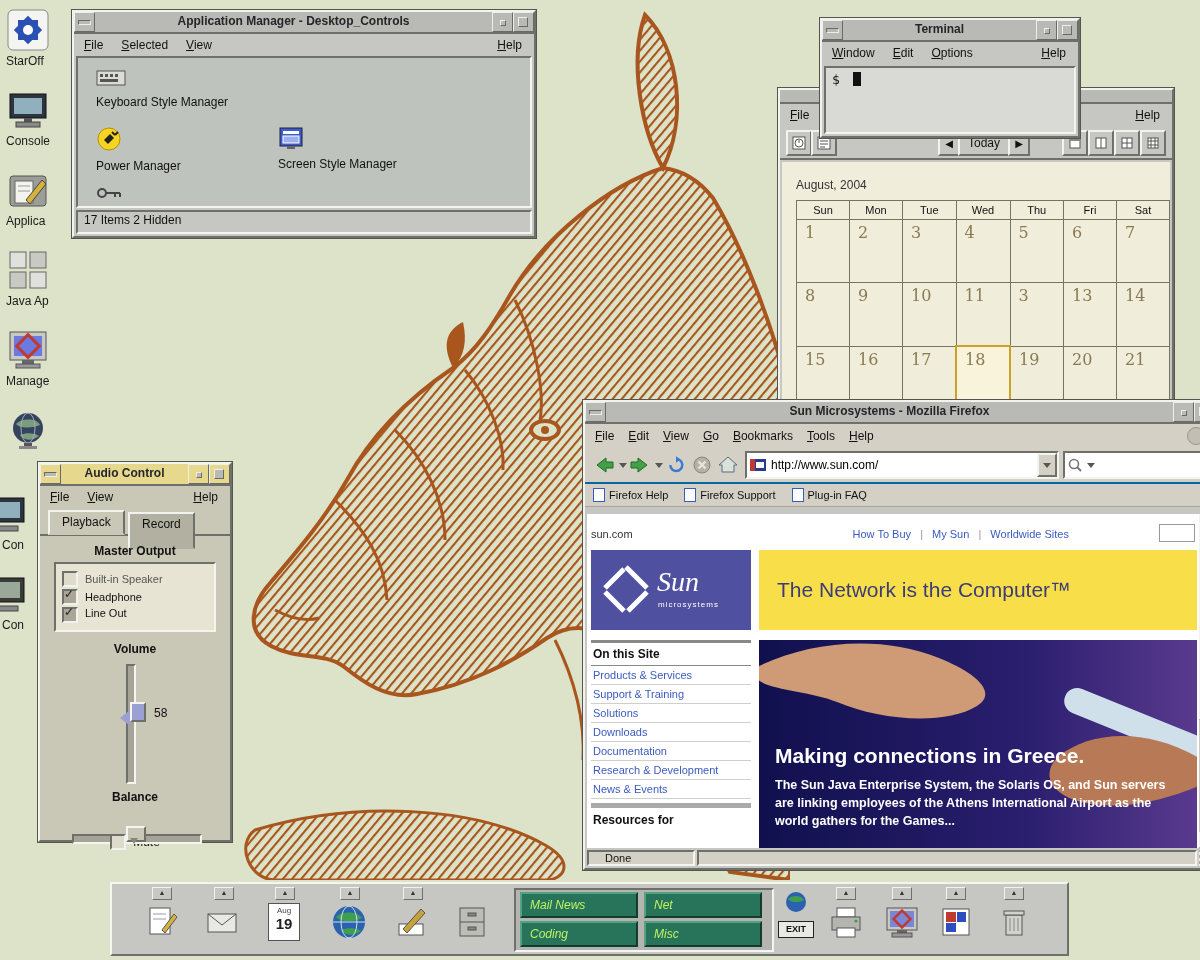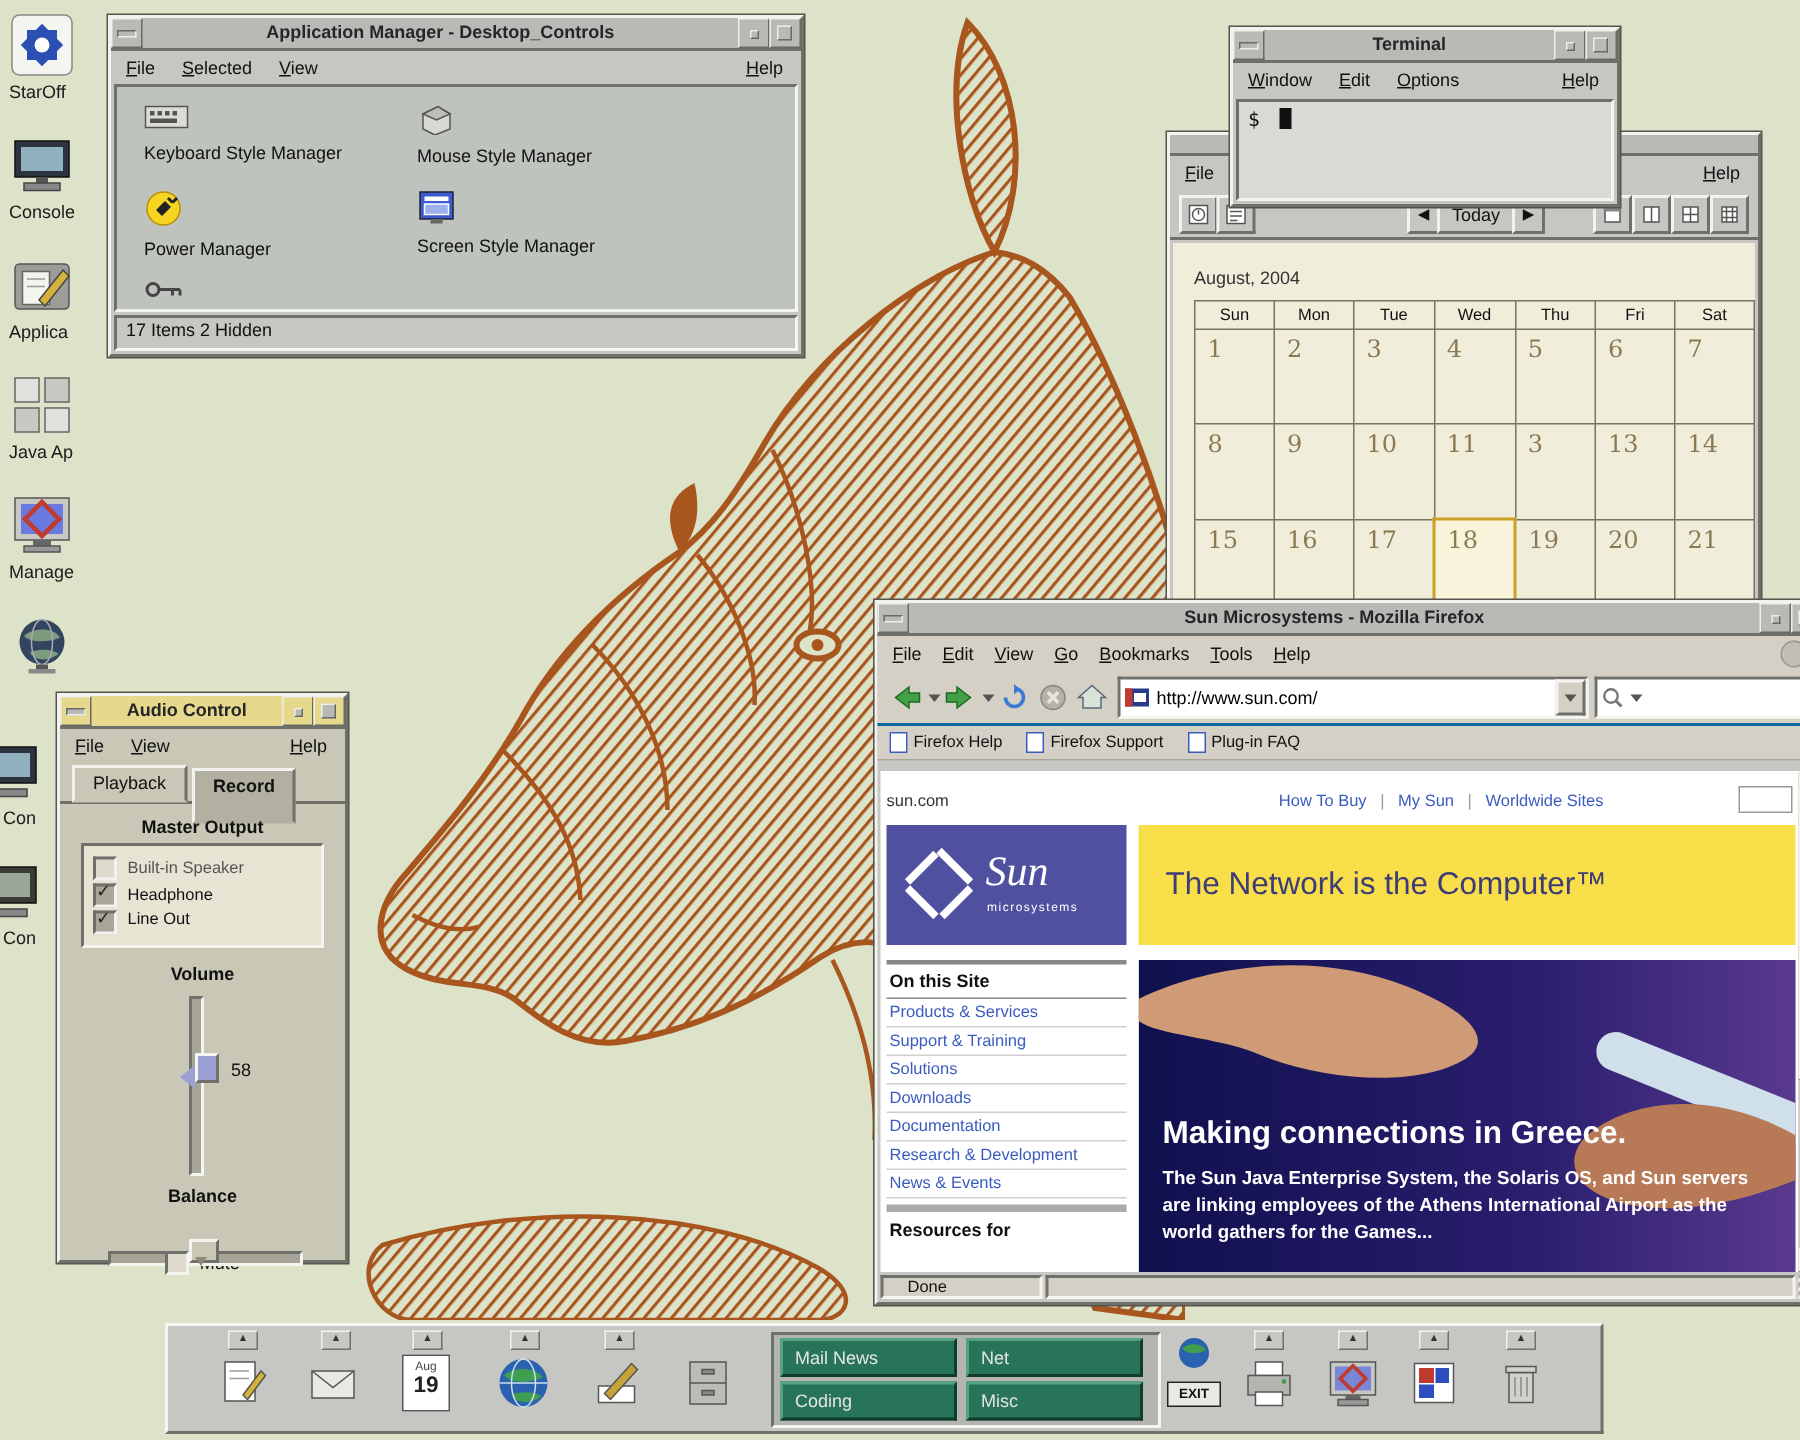--- a/index.html
+++ b/index.html
@@ -40,21 +40,21 @@
   table.cal th{width:53px;height:16px;font-size:11px;font-weight:normal;border:1px solid #76765e;background:#f0eddb;}
   table.cal td{width:53px;height:59px;border:1px solid #76765e;vertical-align:top;
        font-family:"DejaVu Serif",serif;font-size:16px;color:#8a7a54;padding:3px 0 0 8px;}
   table.cal td.sel{border:2px solid #c9a227;background:#f8f3da;}
   .tool-btn{background:#c6c6c2;border:2px solid;border-color:#f2f2ee #70706a #70706a #f2f2ee;
        display:inline-flex;align-items:center;justify-content:center;font-size:10px;}
 
   
   .tab{display:inline-block;padding:3px 12px 4px;background:#c9c7b6;position:relative;top:2px;
        border:2px solid;border-color:#f2f2ee #70706a transparent #f2f2ee;}
-  .tab.off{background:#b2b0a0;top:4px;padding-bottom:16px;font-weight:bold;}
+  .tab.off{background:#b2b0a0;top:4px;padding-bottom:16px;}
   .cbx{width:12px;height:12px;display:inline-block;background:#dedbcc;position:relative;flex:none;
        border:2px solid;border-color:#70706a #f2f2ee #f2f2ee #70706a;margin-right:7px;}
   .cbx.on{background:#a9a698;}
   .cbx.on::after{content:"✓";position:absolute;left:0;top:-4px;font-size:12px;color:#222;}
 
   
   .ff-chrome{background:#d4d0c6;}
   .ff-tbtn{width:26px;height:26px;display:flex;align-items:center;justify-content:center;}
   .dd{width:0;height:0;border-left:4px solid transparent;border-right:4px solid transparent;border-top:5px solid #555;margin-left:2px;}
   .bm-ico{width:10px;height:12px;background:#fff;border:1px solid #3a5bbf;display:inline-block;margin-right:4px;}
@@ -64,22 +64,22 @@
   
   .sb{position:absolute;background:#cdc9bf;}
   .sb .ar{width:14px;height:14px;background:#d4d0c6;border:1px solid;border-color:#f2f2ee #70706a #70706a #f2f2ee;
        font-size:8px;text-align:center;line-height:12px;color:#444;}
   .sb .th{position:absolute;left:0;width:14px;background:#d4d0c6;border:1px solid;border-color:#f2f2ee #70706a #70706a #f2f2ee;}
 
   
   .fp-slot{position:absolute;width:44px;height:44px;top:16px;display:flex;align-items:center;justify-content:center;}
   .fp-arrow{position:absolute;top:3px;width:18px;height:11px;background:#c6c6c2;border:1px solid;
        border-color:#f2f2ee #70706a #70706a #f2f2ee;font-size:7px;line-height:10px;text-align:center;color:#333;}
-  .ws-btn{position:absolute;width:118px;height:26px;background:#27745a;color:#e5e5e5;font-size:12px;
-       border:2px solid;border-color:#53a383 #123c2c #123c2c #53a383;padding:4px 0 0 8px;box-sizing:border-box;}
+  .ws-btn{position:absolute;width:118px;height:26px;background:#27745a;color:#bef264;font-size:12px;
+       border:2px solid;border-color:#53a383 #123c2c #123c2c #53a383;padding:4px 0 0 8px;box-sizing:border-box;font-style:italic;}
 </style>
 </head>
 <body>
 
 <div class="abs" style="left:215px;top:0;width:575px;height:880px;z-index:1;">
   <svg width="575" height="880" viewBox="0 0 575 880">
     <defs>
       <pattern id="rh" patternUnits="userSpaceOnUse" width="7" height="7" patternTransform="rotate(40)">
         <line x1="1" y1="0" x2="1" y2="7" stroke="#a8551e" stroke-width="2.2"></line>
       </pattern>
@@ -225,27 +225,20 @@
             <rect x="4" y="6" width="3" height="3"></rect>
             <rect x="9" y="6" width="3" height="3"></rect>
             <rect x="14" y="6" width="3" height="3"></rect>
             <rect x="19" y="6" width="3" height="3"></rect>
         <rect x="4" y="11" width="18" height="3"></rect>
           </g>
         </svg>
       <div class="am-item-label">Keyboard Style Manager</div>
     </div>
 
-    <div class="abs" style="left:200px;top:10px;width:170px;">
-      <svg width="26" height="22">
-        <polygon points="4,8 14,3 22,8 22,18 12,22 4,18" fill="#d8d8d2" stroke="#555"></polygon>
-        <polygon points="4,8 14,3 22,8 13,12" fill="#bdbdb6" stroke="#555"></polygon>
-        </svg>
-      <div class="am-item-label">Mouse Style Manager</div>
-    </div>
 
     <div class="abs" style="left:18px;top:68px;width:170px;">
       <svg width="26" height="26">
         <circle cx="13" cy="13" r="11" fill="#f5d521" stroke="#b89000"></circle>
         <path d="M8,14 L14,8 L18,12 L12,18 Z" fill="#222"></path>
         <line x1="16" y1="6" x2="19" y2="9" stroke="#222" stroke-width="2"></line>
         <line x1="19" y1="9" x2="22" y2="6" stroke="#222" stroke-width="2"></line>
         </svg>
       <div class="am-item-label">Power Manager</div>
     </div>

